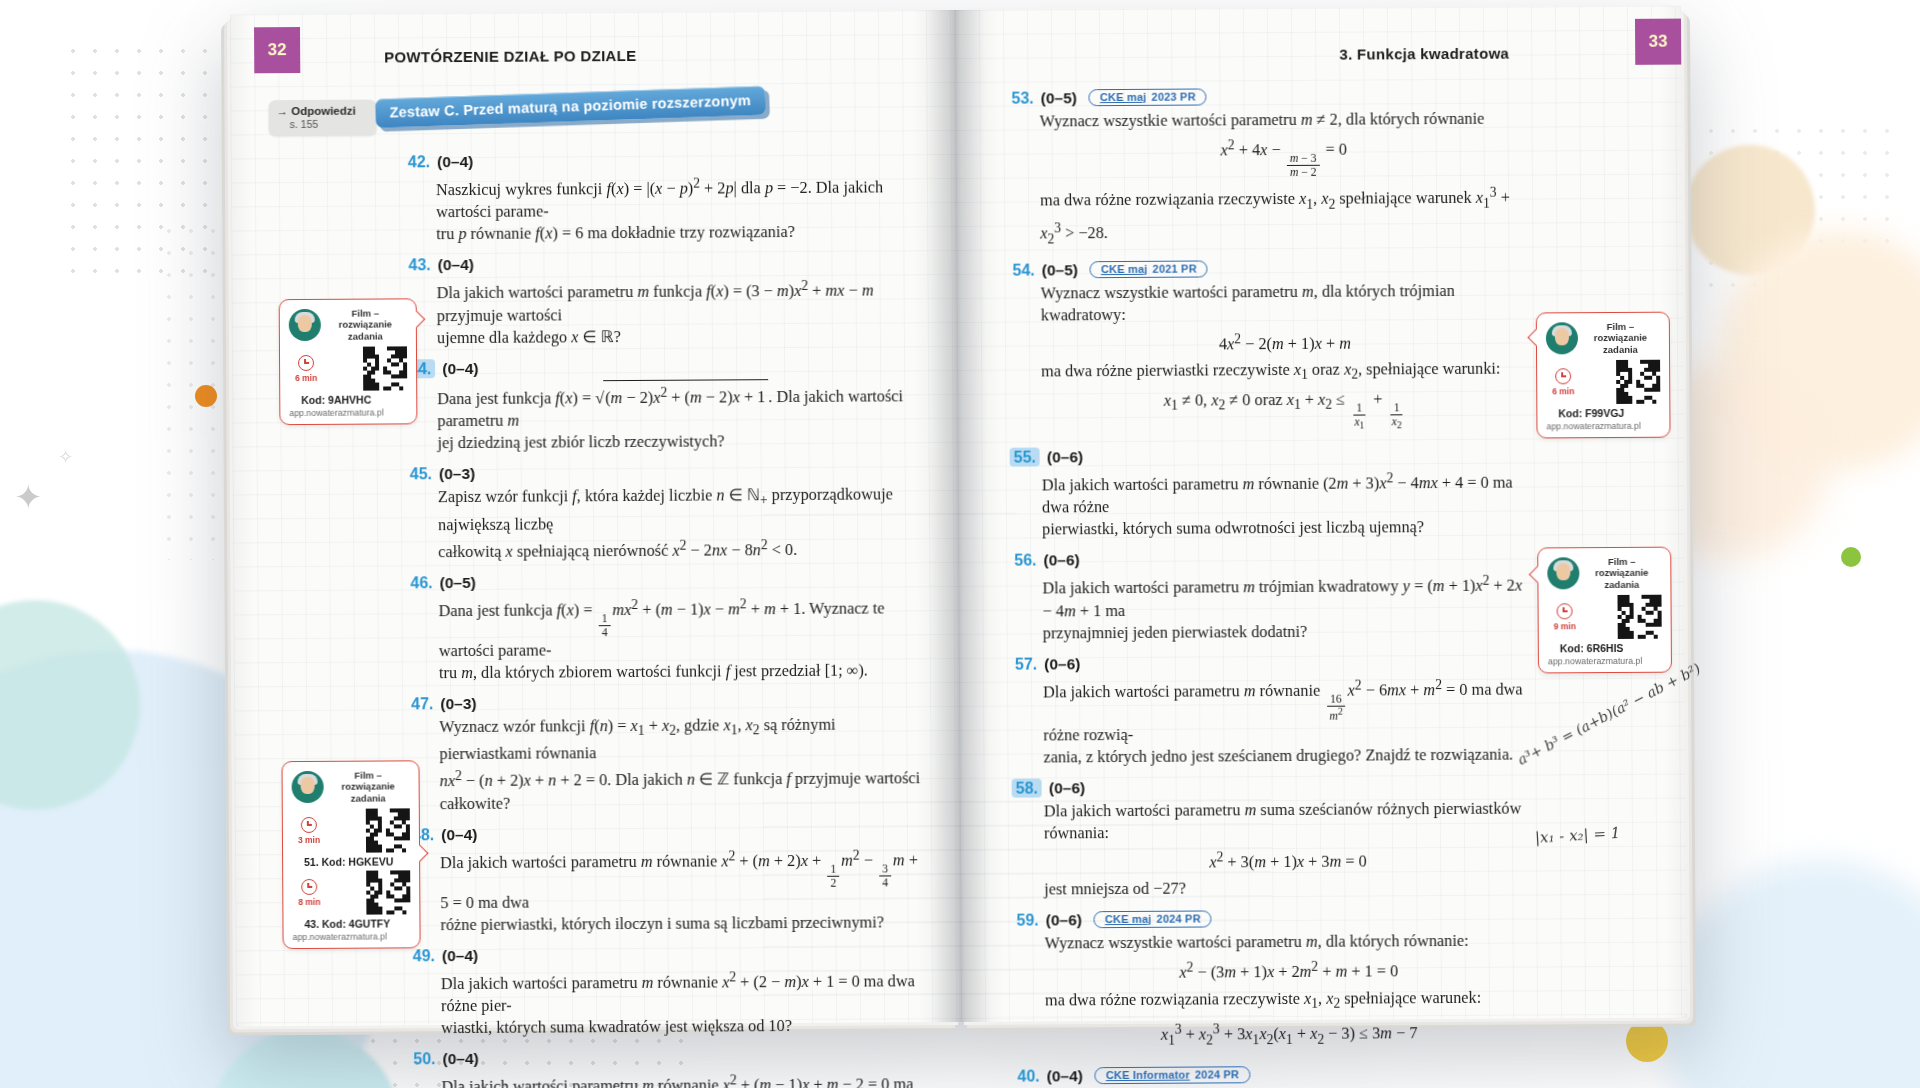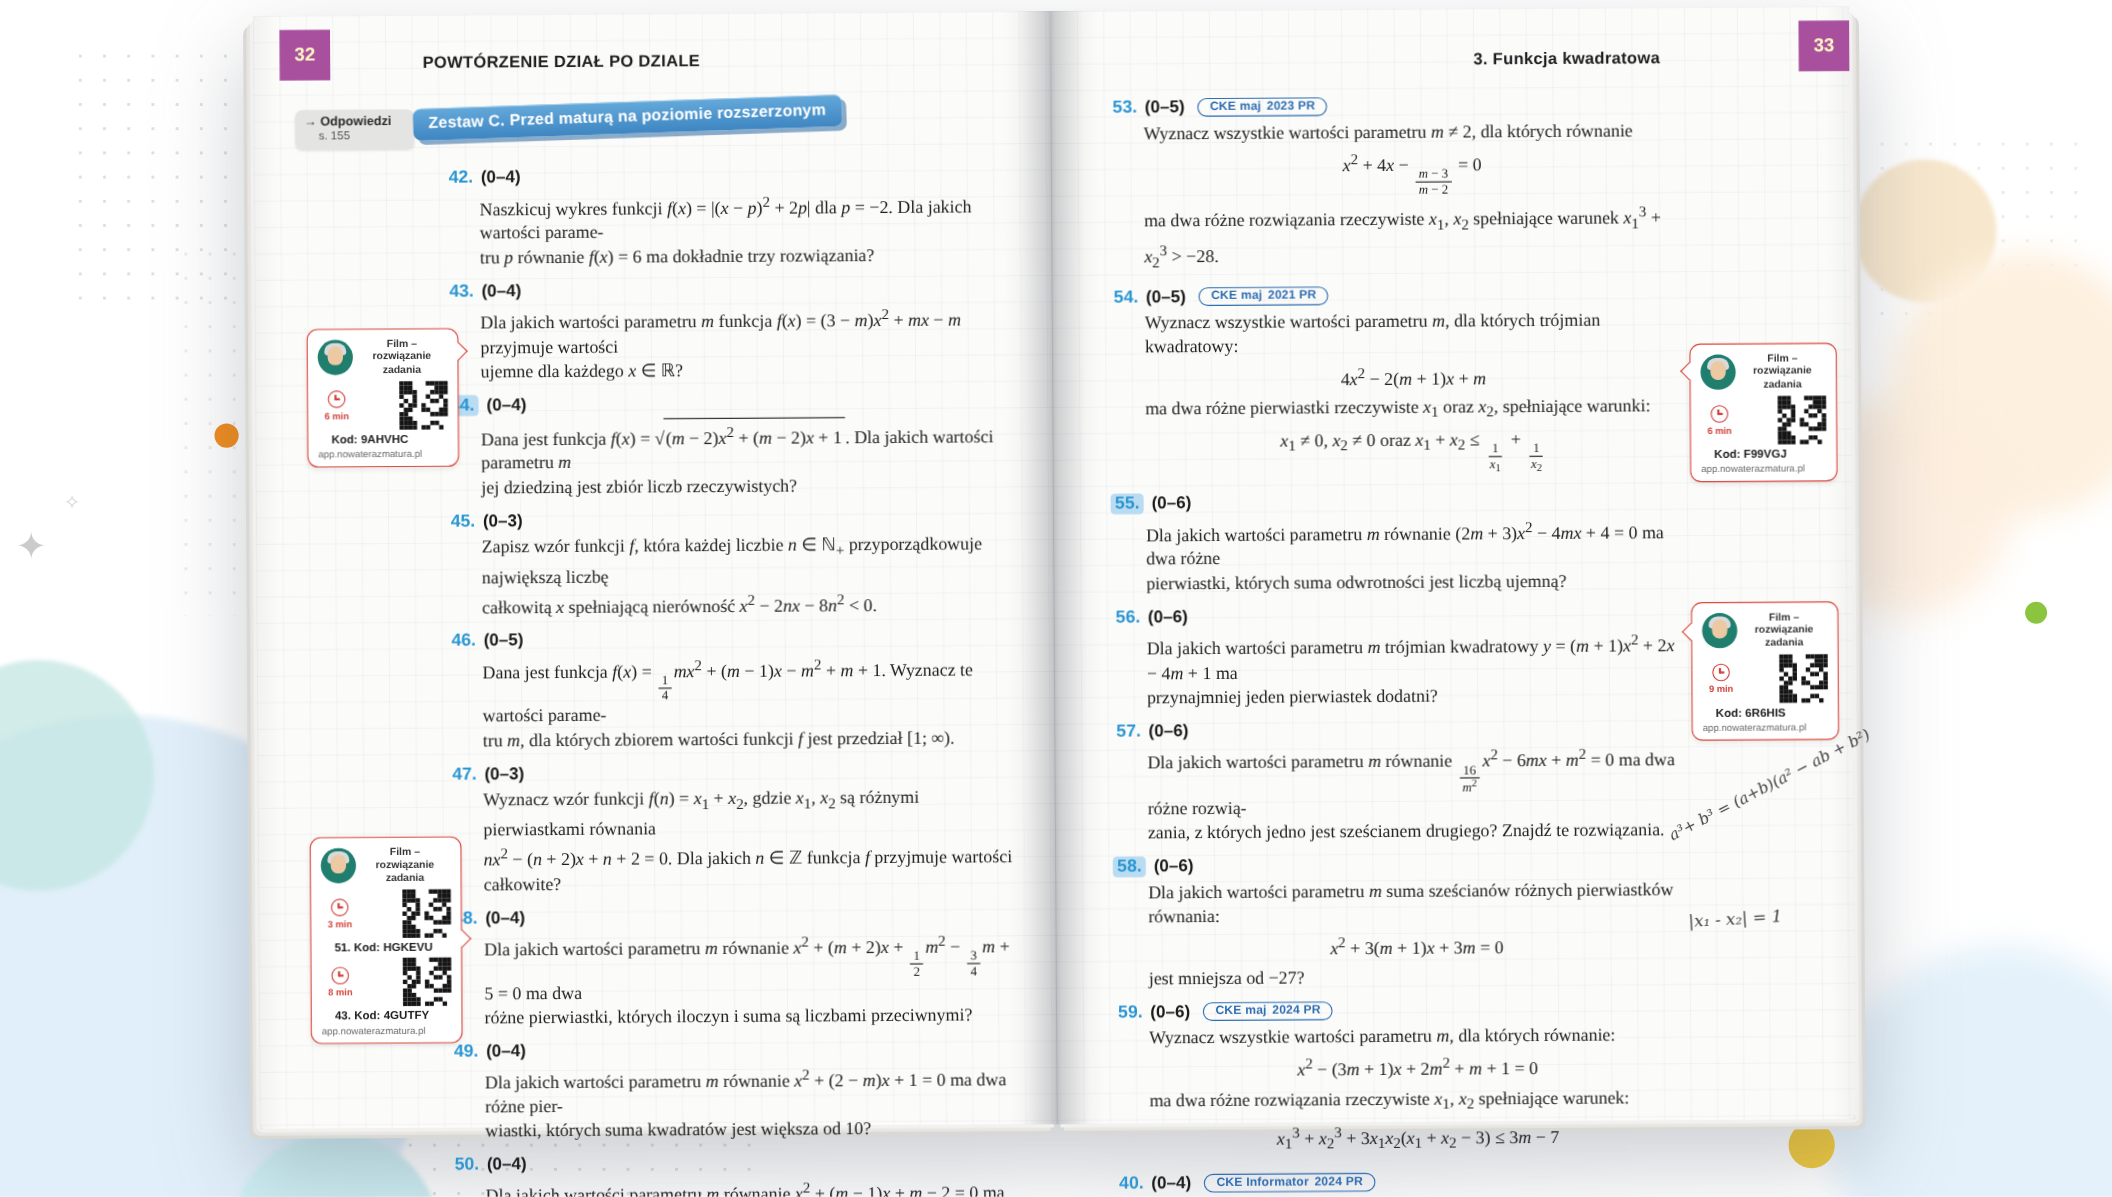--- a/index.html
+++ b/index.html
@@ -52,21 +52,21 @@
   .ex-col-left{left:177px;top:140px;}
   .ex-col-right{left:56px;top:80px;}
   .ex{position:relative;padding-left:28px;margin-bottom:11px;}
   .ex-head{margin-left:-28px;margin-bottom:3px;font-family:"Liberation Sans",sans-serif;}
   .ex-num{color:#2996d3;font-weight:bold;font-size:16px;}
   .ex-num.hl{background:#b9dcf2;border-radius:4px;padding:1px 4px;margin-left:-4px;}
   .ex-pts{color:#191919;font-weight:600;font-size:15.5px;margin-left:7px;}
   .cke{display:inline-block;border:1.6px solid #2d6db4;border-radius:11px;padding:1px 10px 2px;
        margin-left:12px;color:#2d6db4;font:bold 11px "Liberation Sans",sans-serif;vertical-align:2px;
        letter-spacing:.2px;}
-  .cke .u{margin-right:5px;}
+  .cke .u{text-decoration:underline;margin-right:5px;}
   .ex-line{font:16.3px "Liberation Serif",serif;color:#1c1c1e;line-height:22px;}
   .ex-line.c{text-align:center;padding:3px 0 4px;}
   .fr{display:inline-flex;flex-direction:column;align-items:center;vertical-align:-0.55em;
       font-size:.72em;line-height:1.12;margin:0 2px;}
   .fr b{font-weight:normal;padding:0 3px;}
   .fr b:first-child{border-bottom:1px solid #1c1c1e;}
   .sq{border-top:1.3px solid #1c1c1e;display:inline-block;padding:1px 3px 0 2px;margin-left:-1px;}
 
   
   .vcard{position:absolute;background:#fff;border:1.7px solid #dd4a3f;border-radius:10px;z-index:6;

